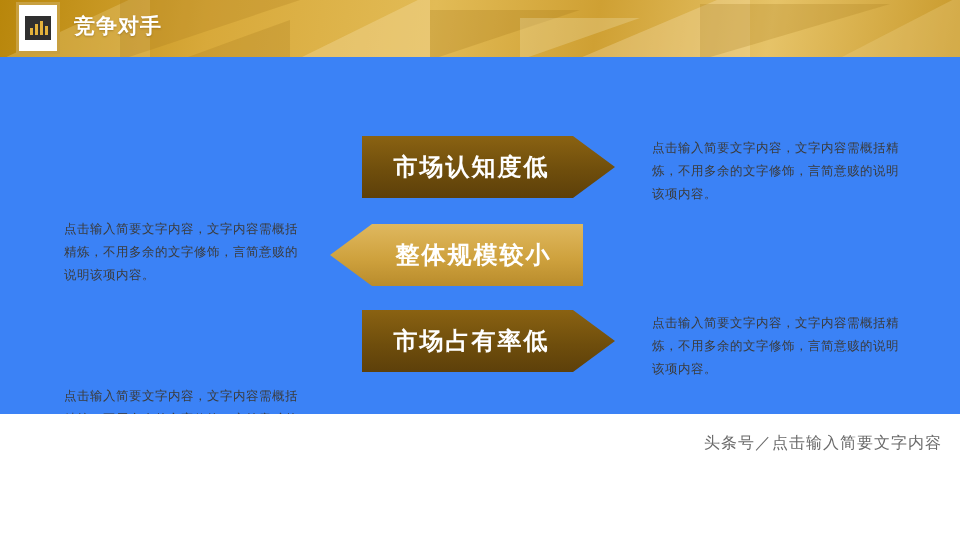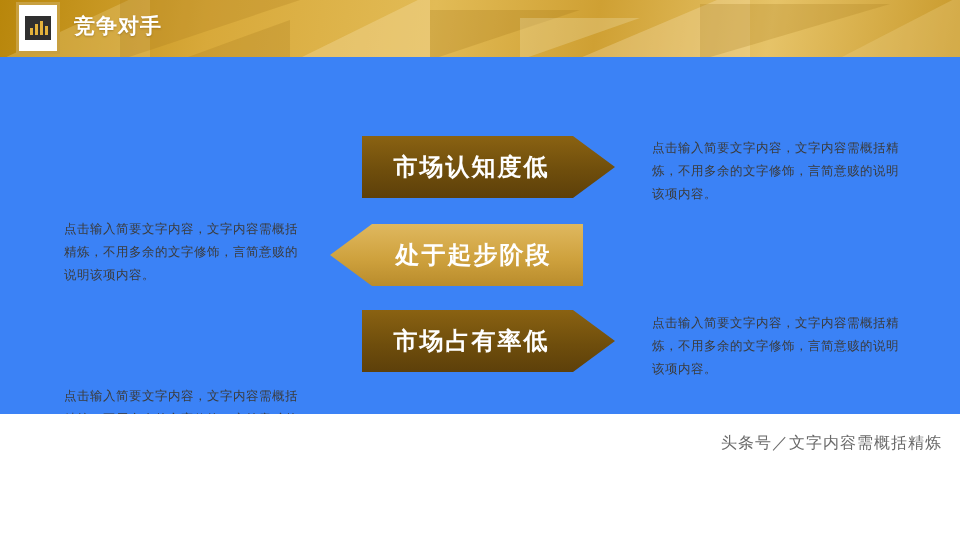--- a/index.html
+++ b/index.html
@@ -178,28 +178,28 @@
       </span>
     </div>
 
     <div class="header-title">竞争对手</div>
   </div>
 
   <div class="arrow arrow-right a1">
     <span>市场认知度低</span>
   </div>
   <div class="arrow arrow-left a2">
-    <span>处于起步阶段</span>
+    <span>整体规模较小</span>
   </div>
   <div class="arrow arrow-right a3">
     <span>市场占有率低</span>
   </div>
 
   <div class="body-text t-right-1">点击输入简要文字内容，文字内容需概括精炼，不用多余的文字修饰，言简意赅的说明该项内容。</div>
   <div class="body-text t-left-1">点击输入简要文字内容，文字内容需概括精炼，不用多余的文字修饰，言简意赅的说明该项内容。</div>
   <div class="body-text t-right-2">点击输入简要文字内容，文字内容需概括精炼，不用多余的文字修饰，言简意赅的说明该项内容。</div>
   <div class="body-text t-left-2">点击输入简要文字内容，文字内容需概括精炼，不用多余的文字修饰，言简意赅的说明该项内容。</div>
 
   <div class="footer">
-    <div class="footer-text">头条号／文字内容需概括精炼</div>
+    <div class="footer-text">头条号／点击输入简要文字内容</div>
   </div>
 
 </div>
 
 </body></html>

